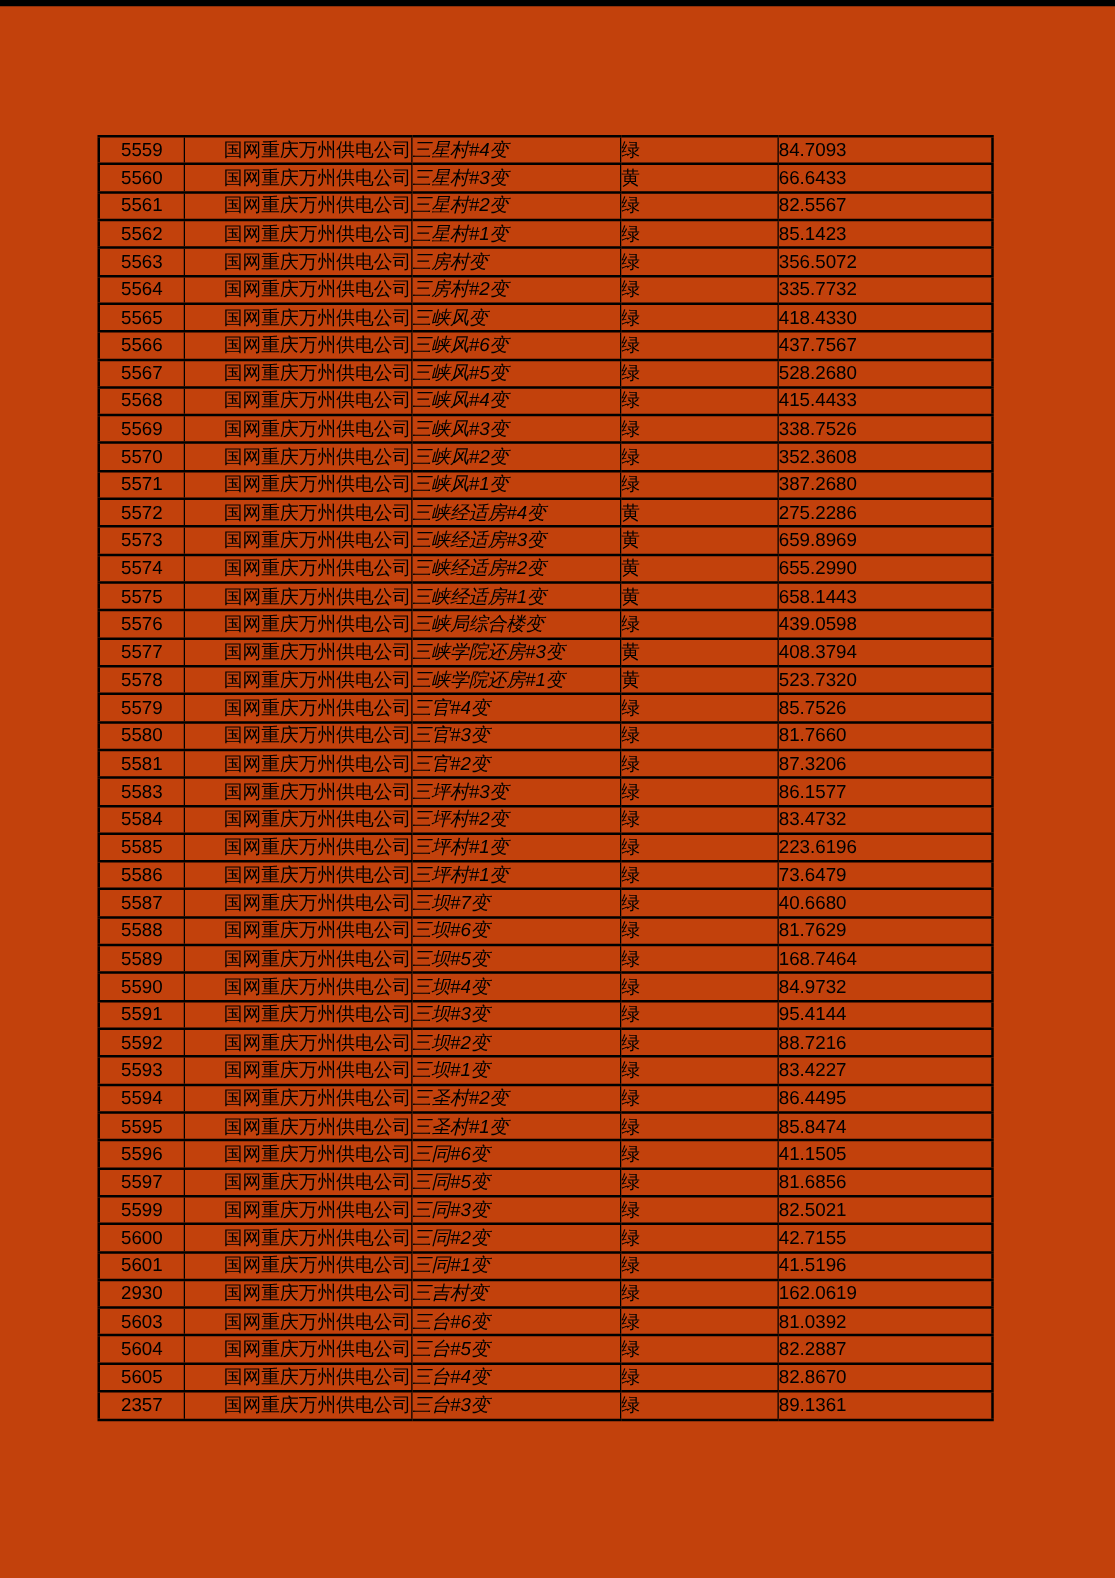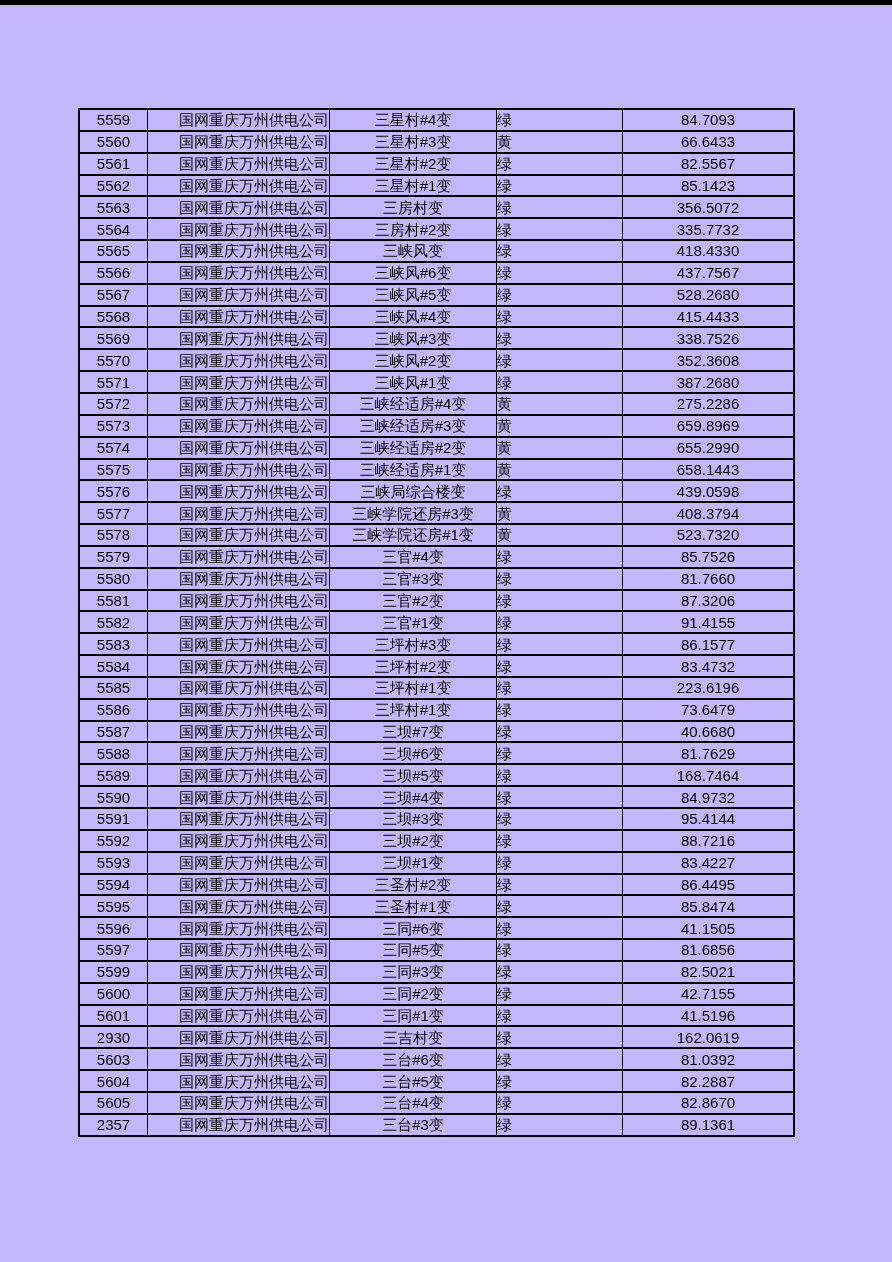--- a/index.html
+++ b/index.html
@@ -5,21 +5,21 @@
   html, body {
     margin: 0;
     padding: 0;
     background: #ffffff;
     font-family: "Liberation Sans", "DejaVu Sans", sans-serif;
   }
   .page {
     position: relative;
     width: 892px;
     height: 1262px;
-    background: #c4b5fd;
+    background: #c2410c;
     overflow: hidden;
   }
   .top-bar {
     position: absolute;
     left: 0;
     top: 0;
     width: 892px;
     height: 5px;
     background: #000000;
   }
@@ -41,23 +41,23 @@
     font-size: 15px;
     line-height: 1;
     color: #000000;
     padding: 0;
     overflow: hidden;
     white-space: nowrap;
     vertical-align: middle;
   }
   td.c0 { width: 67px;  text-align: center; }
   td.c1 { width: 181px; text-align: right; padding-left: 5px; }
-  td.c2 { width: 166px; text-align: center; padding-left: 5px; }
+  td.c2 { width: 166px; text-align: left; padding-left: 5px; font-style: italic; }
   td.c3 { width: 125px; text-align: left; padding-left: 4px; }
-  td.c4 { width: 170px; text-align: center; }
+  td.c4 { width: 170px; text-align: left; }
 </style>
 </head>
 <body>
 
 <div class="page">
   <div class="top-bar"></div>
   <table class="data-table">
     <tbody>
         <tr>
           <td class="c0">5559</td>
@@ -214,27 +214,20 @@
           <td class="c4">81.7660</td>
         </tr>
         <tr>
           <td class="c0">5581</td>
           <td class="c1">国网重庆万州供电公司</td>
           <td class="c2">三官#2变</td>
           <td class="c3">绿</td>
           <td class="c4">87.3206</td>
         </tr>
         <tr>
-          <td class="c0">5582</td>
-          <td class="c1">国网重庆万州供电公司</td>
-          <td class="c2">三官#1变</td>
-          <td class="c3">绿</td>
-          <td class="c4">91.4155</td>
-        </tr>
-        <tr>
           <td class="c0">5583</td>
           <td class="c1">国网重庆万州供电公司</td>
           <td class="c2">三坪村#3变</td>
           <td class="c3">绿</td>
           <td class="c4">86.1577</td>
         </tr>
         <tr>
           <td class="c0">5584</td>
           <td class="c1">国网重庆万州供电公司</td>
           <td class="c2">三坪村#2变</td>

